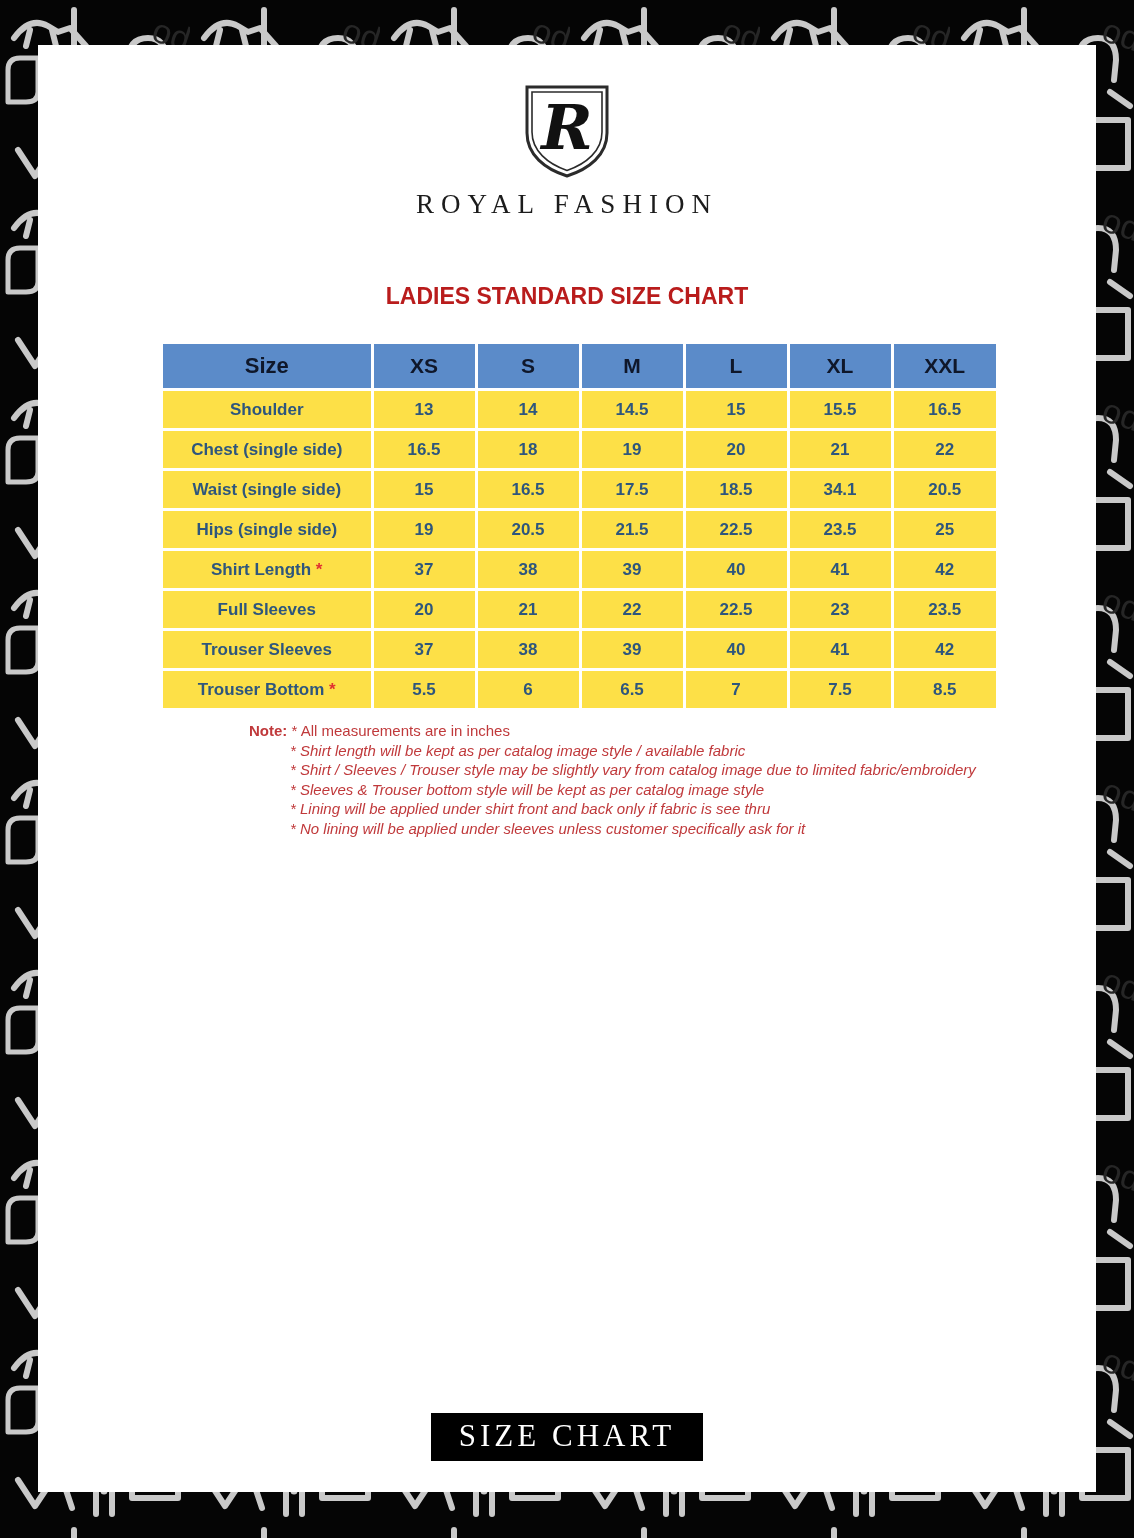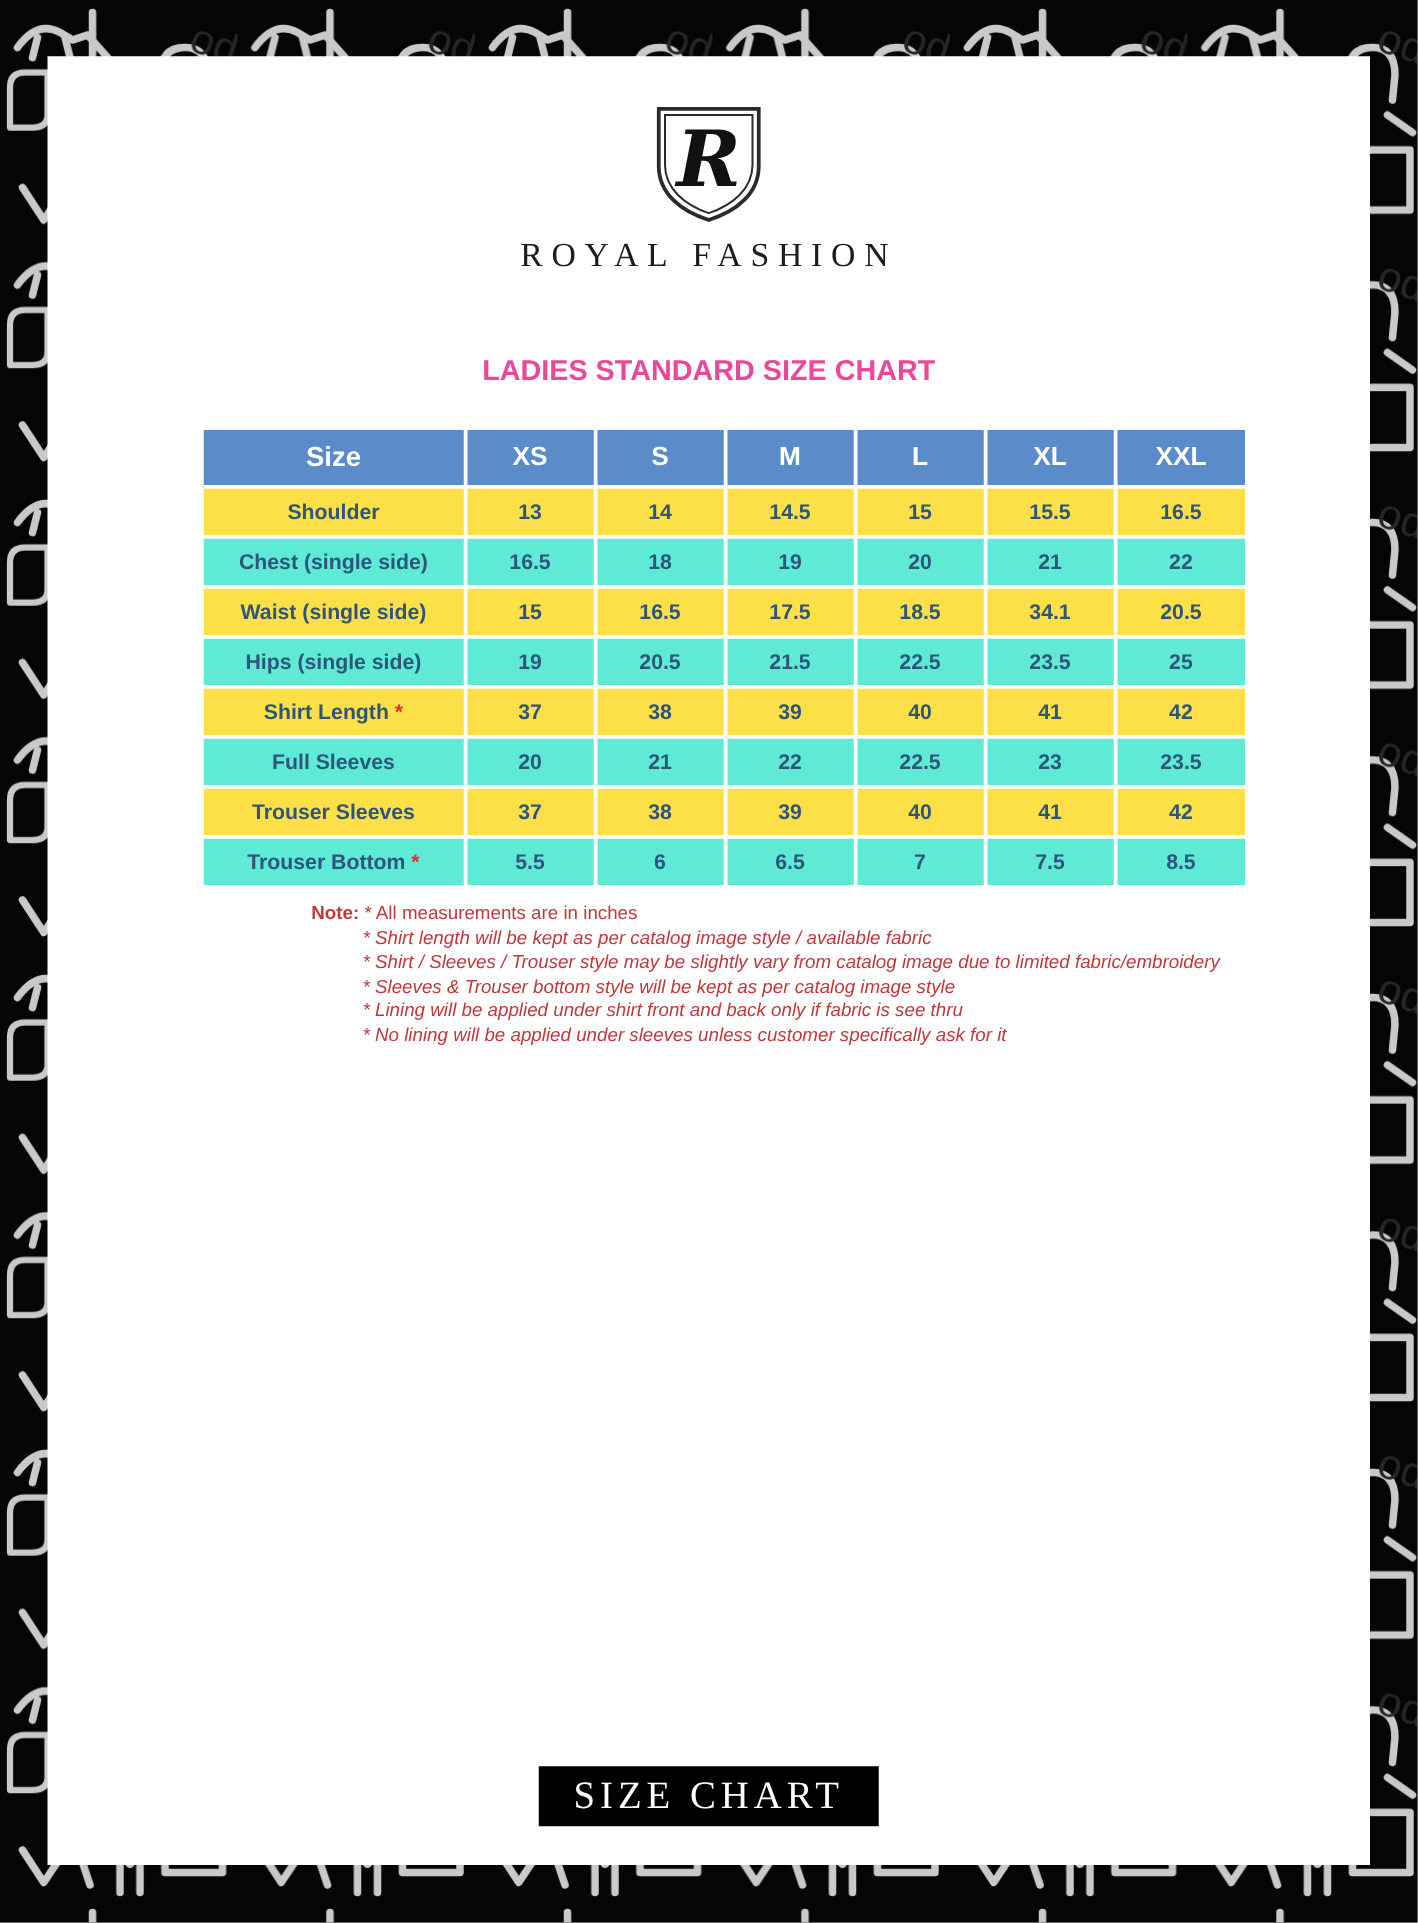--- a/index.html
+++ b/index.html
@@ -16,39 +16,39 @@
   .logo-wrap{position:absolute;left:0;top:38px;width:100%;text-align:center;}
   .shield{display:block;margin:0 auto;}
   .brand-name{
     margin-top:8px;
     font-family:"Liberation Serif", serif;
     font-size:27px;color:#1c1c1c;letter-spacing:7px;font-weight:500;
   }
   
   .page-title{
     position:absolute;left:0;top:238px;width:100%;text-align:center;
-    font-size:23px;font-weight:bold;color:#ec4899;letter-spacing:0px;
+    font-size:23px;font-weight:bold;color:#b91c1c;letter-spacing:0px;
   }
   
   .size-table{
     position:absolute;left:125px;top:299px;border-collapse:collapse;table-layout:fixed;
   }
   .size-table th,.size-table td{
     padding:0;text-align:center;vertical-align:middle;
     border-right:3px solid #ffffff;border-bottom:3px solid #ffffff;
   }
   .size-table th:last-child,.size-table td:last-child{border-right:none;}
   .size-table thead th{
-    background:#5b8bc9;color:#ffffff;font-weight:bold;font-size:21px;height:44px;margin-left:32px;
+    background:#5b8bc9;color:#0f172a;font-weight:bold;font-size:21px;height:44px;margin-left:32px;
   }
   .size-table thead th.first{font-size:22px;}
   .size-table tbody td{height:37px;font-weight:bold;color:#2e567d;font-size:17px;}
   .size-table tbody td.rowlabel{font-size:17px;}
   .size-table tbody tr.alt td{background:#fde047;}
-  .size-table tbody tr.plain td{background:#5eead4;}
+  .size-table tbody tr.plain td{background:#fde047;}
   .star{color:#e03131;font-weight:bold;}
   .col-size{width:209px;} .col-sz{width:104px;}
   
   .notes{
     position:absolute;left:184px;top:676px;
     font-size:15px;line-height:19.6px;color:#c0393b;margin-left:27px;
   }
   .notes .note-label{font-weight:bold;}
   .notes .note-line{white-space:nowrap;}
   .notes .note-line.indent{margin-left:41px;font-style:italic;}

